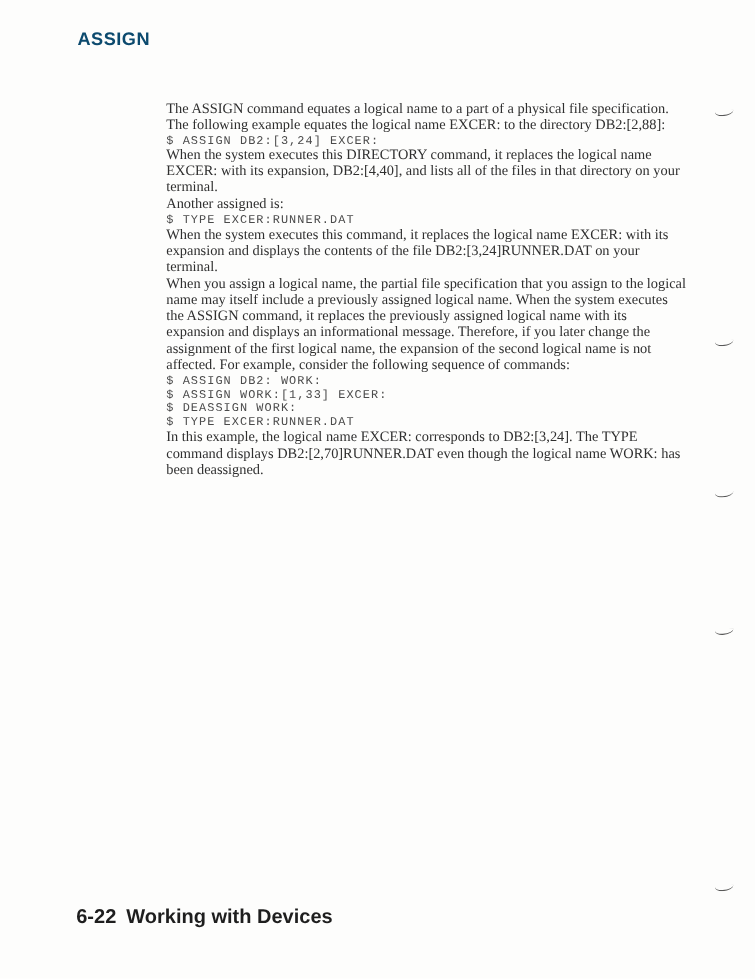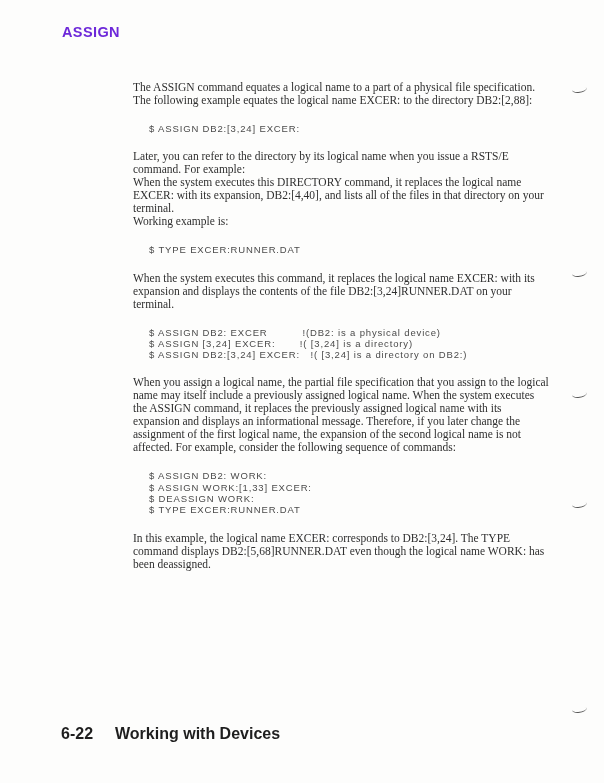--- a/index.html
+++ b/index.html
@@ -12,35 +12,35 @@
     font-family: "Liberation Serif", serif;
   }
   .running-head {
     position: absolute;
     left: 62px;
     top: 24px;
     font-family: "Liberation Sans", sans-serif;
     font-weight: bold;
     font-size: 14.5px;
     letter-spacing: 0.4px;
-    color: #6d28d9;
+    color: #0c4a6e;
   }
   .content {
     position: absolute;
     left: 133px;
     top: 81px;
     width: 416px;
     font-size: 11.5px;
     line-height: 13px;
     color: #2f2f2f;
   }
   .content p { margin: 0; }
   .content pre {
-    margin: 16px;
-    font-family: Liberation Sans, sans-serif;
+    margin: 0;
+    font-family: Liberation Mono, monospace;
     font-size: 9.5px;
     line-height: 11.3px;
     letter-spacing: 0.85px;
     color: #4a4a4a;
   }
   
   .mt-c1 { margin-top: 9px; }
   .mt-p2 { margin-top: 15px; }
   .mt-p3 { margin-top: 9px; }
   .mt-c2 { margin-top: 10px; }
@@ -57,21 +57,21 @@
   .footer {
     position: absolute;
     left: 61px;
     top: 725px;
     font-family: "Liberation Sans", sans-serif;
     font-weight: bold;
     font-size: 16px;
     color: #1e1e1e;
     display: flex;
   }
-  .footer .section { margin-left: 22px; }
+  .footer .section { margin-left: 8px; }
 
   
   .tick {
     position: absolute;
     left: 572px;
     width: 15px;
     height: 4px;
     border-bottom: 1.7px solid #3c3c3c;
     border-radius: 0 0 60% 40% / 0 0 100% 70%;
     transform: rotate(-3deg);
@@ -86,34 +86,30 @@
 </head>
 <body>
 
 <div class="page">
 
   <div class="running-head">ASSIGN</div>
 
   <div class="content">
     <p>The ASSIGN command equates a logical name to a part of a physical file specification. The following example equates the logical name EXCER: to the directory DB2:[2,88]:</p>
     <pre class="mt-c1">$ ASSIGN DB2:[3,24] EXCER:</pre>
-    <p class="mt-p3">Later, you can refer to the directory by its logical name when you issue a RSTS/E command. For example:</p>
     <p class="mt-p4">When the system executes this DIRECTORY command, it replaces the logical name EXCER: with its expansion, DB2:[4,40], and lists all of the files in that directory on your terminal.</p>
-    <p class="mt-p5">Working example is:</p>
+    <p class="mt-p5">Another assigned is:</p>
     <pre class="mt-c3">$ TYPE EXCER:RUNNER.DAT</pre>
     <p class="mt-p6">When the system executes this command, it replaces the logical name EXCER: with its expansion and displays the contents of the file DB2:[3,24]RUNNER.DAT on your terminal.</p>
-    <pre class="mt-c4">$ ASSIGN DB2: EXCER          !(DB2: is a physical device)
-$ ASSIGN [3,24] EXCER:       !( [3,24] is a directory)
-$ ASSIGN DB2:[3,24] EXCER:   !( [3,24] is a directory on DB2:)</pre>
     <p class="mt-p8">When you assign a logical name, the partial file specification that you assign to the logical name may itself include a previously assigned logical name. When the system executes the ASSIGN command, it replaces the previously assigned logical name with its expansion and displays an informational message. Therefore, if you later change the assignment of the first logical name, the expansion of the second logical name is not affected. For example, consider the following sequence of commands:</p>
     <pre class="mt-c5">$ ASSIGN DB2: WORK:
 $ ASSIGN WORK:[1,33] EXCER:
 $ DEASSIGN WORK:
 $ TYPE EXCER:RUNNER.DAT</pre>
-    <p class="mt-p9">In this example, the logical name EXCER: corresponds to DB2:[3,24]. The TYPE command displays DB2:[5,68]RUNNER.DAT even though the logical name WORK: has been deassigned.</p>
+    <p class="mt-p9">In this example, the logical name EXCER: corresponds to DB2:[3,24]. The TYPE command displays DB2:[2,70]RUNNER.DAT even though the logical name WORK: has been deassigned.</p>
   </div>
 
   <div class="tick tick-1"></div>
   <div class="tick tick-2"></div>
   <div class="tick tick-3"></div>
   <div class="tick tick-4"></div>
   <div class="tick tick-5"></div>
 
   <div class="footer">
     <span>6-22</span>

